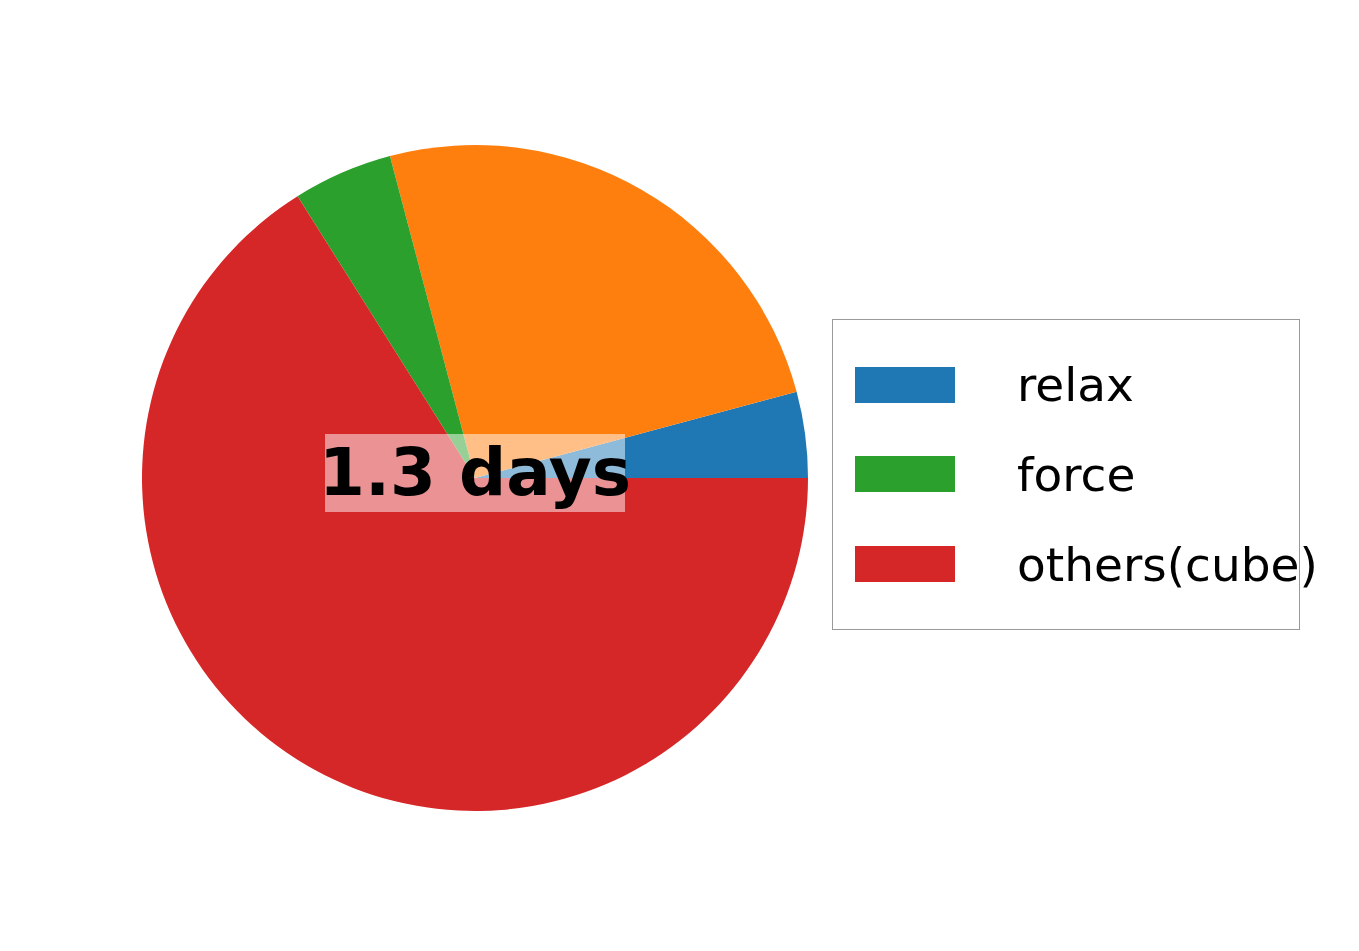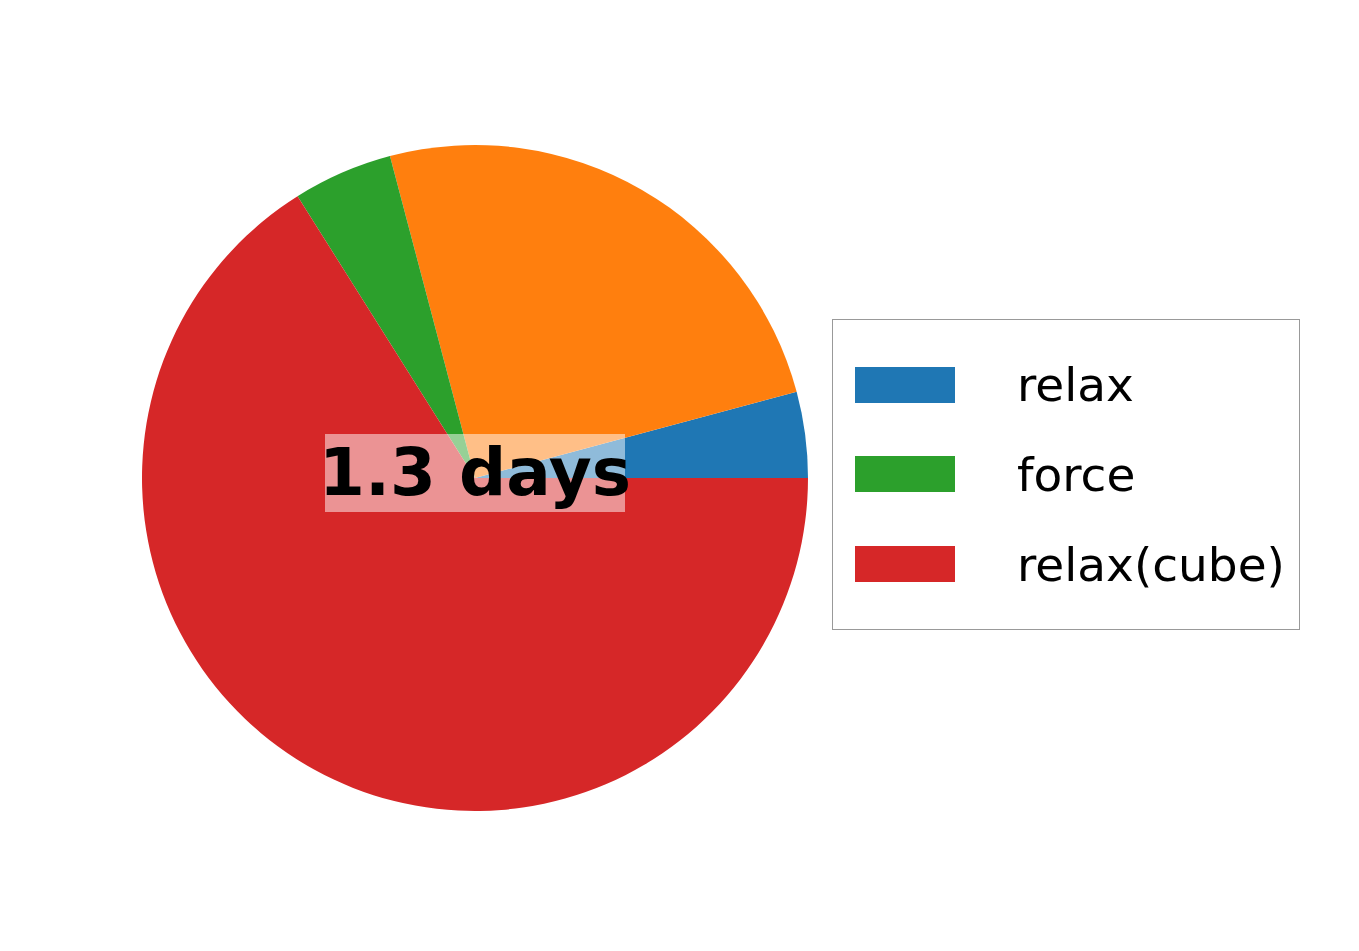--- a/index.html
+++ b/index.html
@@ -114,18 +114,18 @@
         <div class="legend-row">
           <span class="legend-swatch" style="background: rgb(31, 119, 180);"></span>
           <span class="legend-label">relax</span>
         </div>
         <div class="legend-row">
           <span class="legend-swatch" style="background: rgb(44, 160, 44);"></span>
           <span class="legend-label">force</span>
         </div>
         <div class="legend-row">
           <span class="legend-swatch" style="background: rgb(214, 39, 40);"></span>
-          <span class="legend-label">relax(cube)</span>
+          <span class="legend-label">others(cube)</span>
         </div>
       </div>
   </div>
 
 </div>
 
 </body></html>

